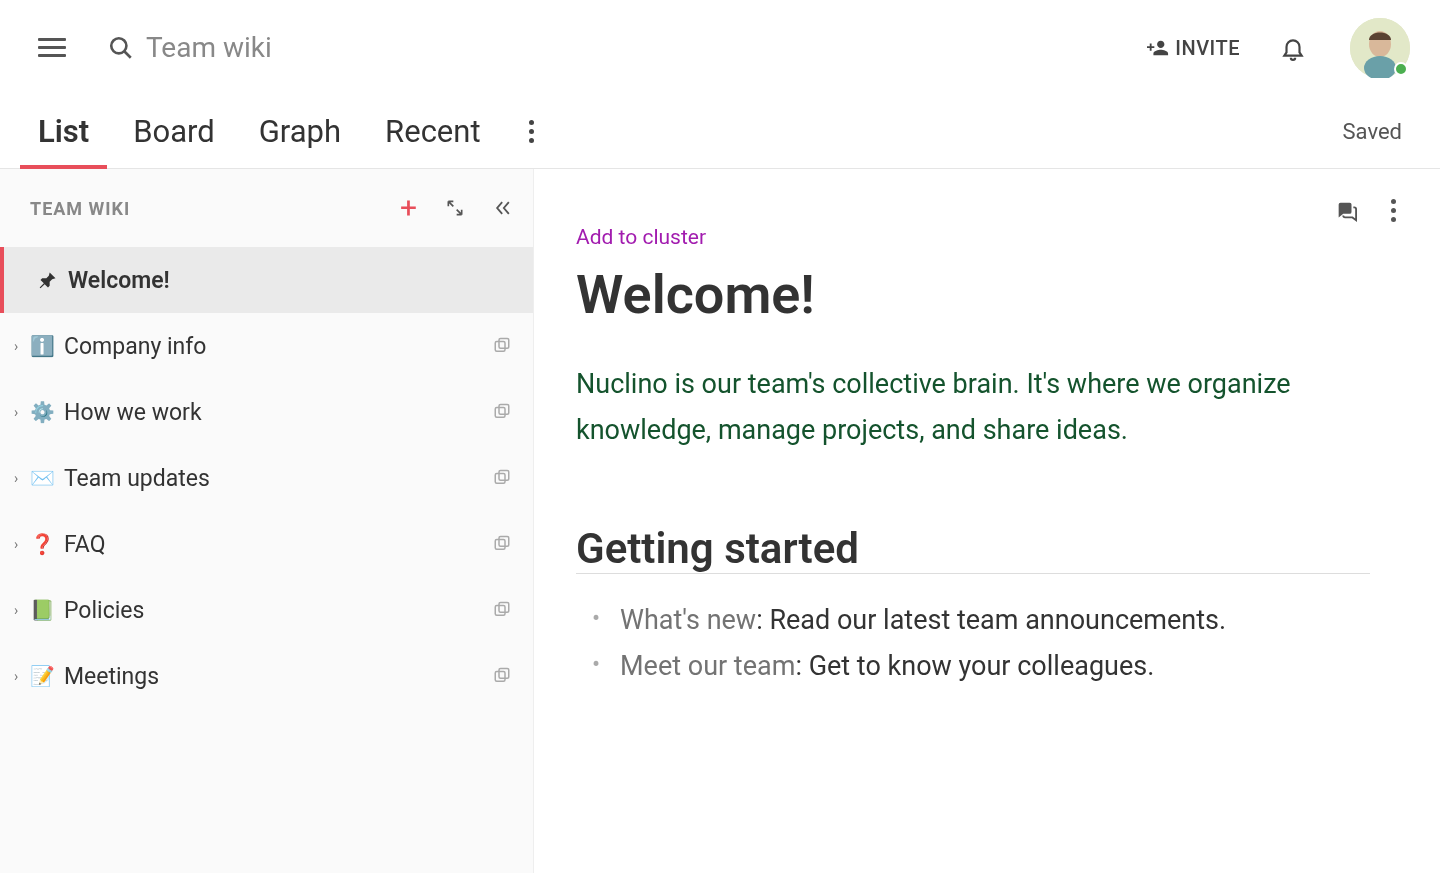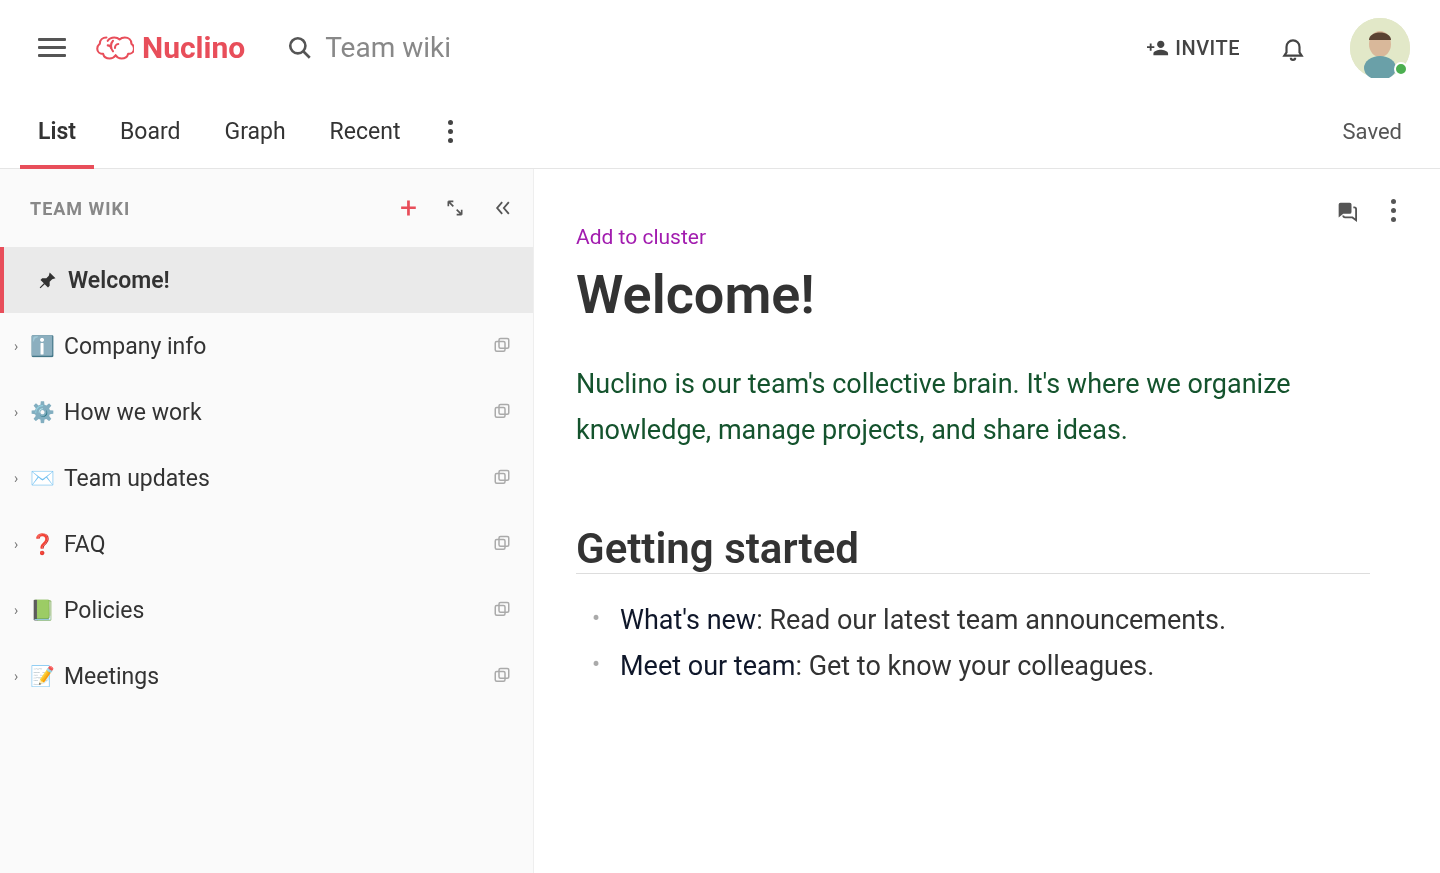--- a/index.html
+++ b/index.html
@@ -17,21 +17,21 @@
 .search-text { font-size: 28px; color: #888; margin-left: 12px; }
 .invite-btn { display: flex; align-items: center; font-size: 20px; color: #444; font-weight: 500; cursor: pointer; margin-right: 40px; letter-spacing: 0.5px; }
 .invite-icon { width: 22px; height: 22px; margin-right: 6px; }
 .bell-btn { width: 26px; height: 26px; cursor: pointer; color: #444; margin-right: 44px; }
 .avatar-wrap { position: relative; width: 60px; height: 60px; border-radius: 50%; background: linear-gradient(135deg,#dde8c5,#e8e0c5); cursor: pointer; overflow: visible; }
 .avatar-wrap svg.face { width: 60px; height: 60px; }
 .presence-dot { position: absolute; bottom: 2px; right: 2px; width: 14px; height: 14px; background: #4caf50; border: 2px solid #fff; border-radius: 50%; }
 
 
 .tabs-row { display: flex; align-items: center; height: 74px; padding: 0 38px; border-bottom: 1px solid #e5e5e5; }
-.tab { font-size: 23px; color: #333; margin-right: 44px; cursor: pointer; height: 100%; display: flex; align-items: center; }
+.tab { font-size: 31px; color: #333; margin-right: 44px; cursor: pointer; height: 100%; display: flex; align-items: center; }
 .tab.active { font-weight: 600; position: relative; }
 .tab.active::after { content: ""; position: absolute; left: -18px; right: -18px; bottom: -1px; height: 4px; background: #e84e5a; }
 .more-v { width: 4px; display: flex; flex-direction: column; gap: 4px; cursor: pointer; margin-left: 4px; }
 .more-v span { width: 5px; height: 5px; background: #444; border-radius: 50%; }
 .saved-text { margin-left: auto; font-size: 22px; color: #555; }
 
 
 .body { display: flex; height: calc(873px - 95px - 74px); }
 
 
@@ -61,40 +61,31 @@
 
 .add-cluster { font-size: 21px; color: #a21caf; margin-top: 56px; cursor: pointer; }
 .doc-title { font-size: 54px; font-weight: 600; color: #333; margin-top: 14px; }
 .intro { font-size: 27px; line-height: 1.7; color: #14532d; margin-top: 36px; }
 .section-h { font-size: 42px; font-weight: 600; color: #333; margin-top: 70px; border-bottom: 1px solid #ddd; }
 .after-h { font-size: 27px; color: #333; margin-top: 34px; }
 .after-h strong { font-weight: 700; }
 ul.items { margin-top: 24px; padding-left: 40px; }
 ul.items li { font-size: 27px; line-height: 1.7; color: #333; list-style: none; position: relative; padding-left: 4px; }
 ul.items li::before { content: "•"; position: absolute; left: -24px; color: #aaa; font-size: 24px; }
-ul.items a { color: #0f172a; text-decoration: none; }
+ul.items a { color: #737373; text-decoration: none; }
 </style>
 </head>
 <body>
 
 <div class="header">
   <div class="hamburger">
       <span></span>
       <span></span>
       <span></span>
     </div>
-  <div class="logo-wrap">
-    <svg class="brain-icon" viewBox="0 0 64 44" fill="none" stroke="#e84e5a" stroke-width="3.2" stroke-linecap="round" stroke-linejoin="round">
-      <path d="M22 6c-6 0-10 4-10 9 0 2-4 2-4 8 0 5 4 8 9 8 1 4 5 7 10 7 4 0 7-2 9-5 2 3 5 5 9 5 5 0 9-3 10-7 5 0 9-3 9-8 0-6-4-6-4-8 0-5-4-9-10-9-3 0-6 1-8 3-2-2-5-3-8-3-4 0-8 2-10 5"></path>
-      <path d="M32 11c0 0-3 3-3 8s3 8 3 8"></path>
-      <path d="M24 18c3 0 5 2 5 4"></path>
-      <path d="M40 16c-3 0-5 3-5 6"></path>
-    </svg>
-    <span class="logo-text">Nuclino</span>
-  </div>
   <div class="search-wrap">
     <svg class="search-icon" viewBox="0 0 24 24" fill="none" stroke="currentColor" stroke-width="2.4">
         <circle cx="10" cy="10" r="7"></circle>
         <line x1="21" y1="21" x2="15" y2="15"></line>
       </svg>
     <span class="search-text">Team wiki</span>
   </div>
   <div class="invite-btn">
     <svg class="invite-icon" viewBox="0 0 24 24" fill="currentColor">
         <path d="M15 12c2.2 0 4-1.8 4-4s-1.8-4-4-4-4 1.8-4 4 1.8 4 4 4zm0 2c-2.7 0-8 1.3-8 4v2h16v-2c0-2.7-5.3-4-8-4zM5 10V7H3v3H0v2h3v3h2v-3h3v-2H5z"></path>

